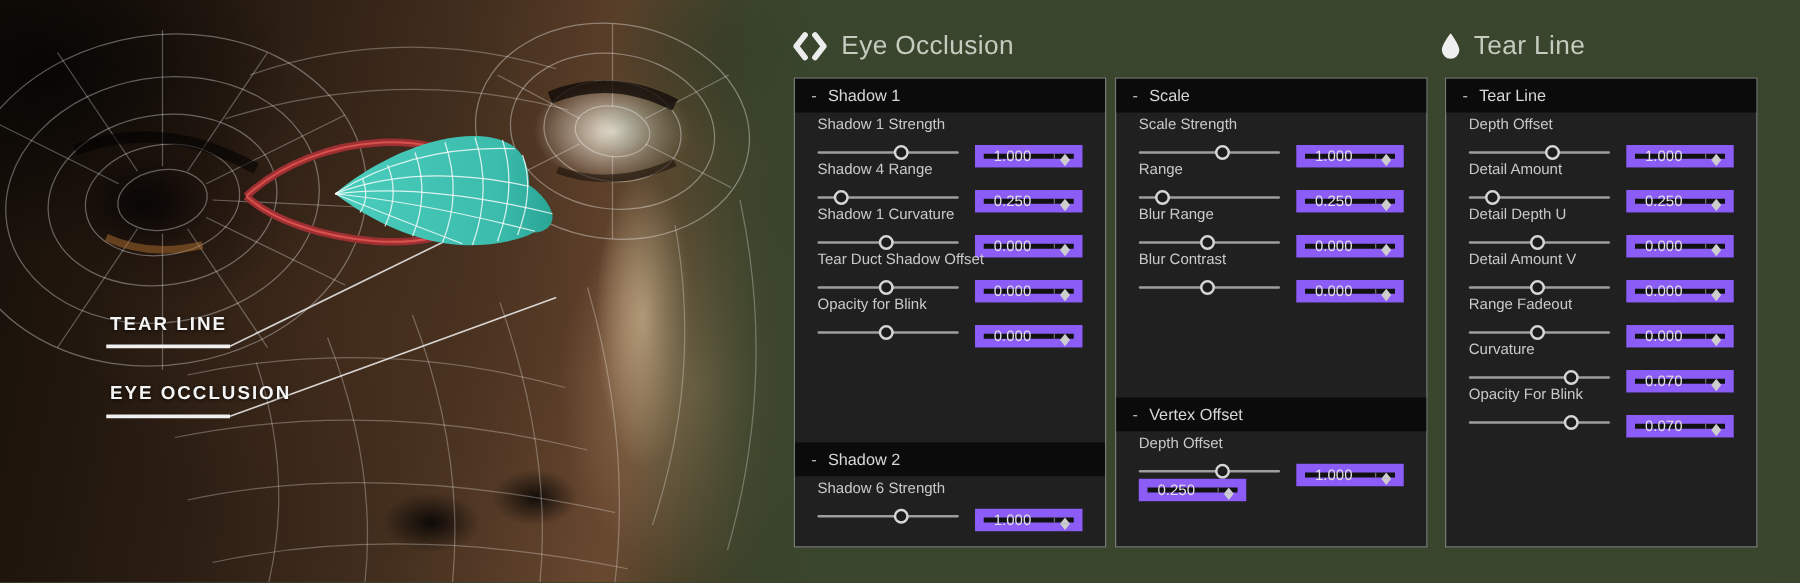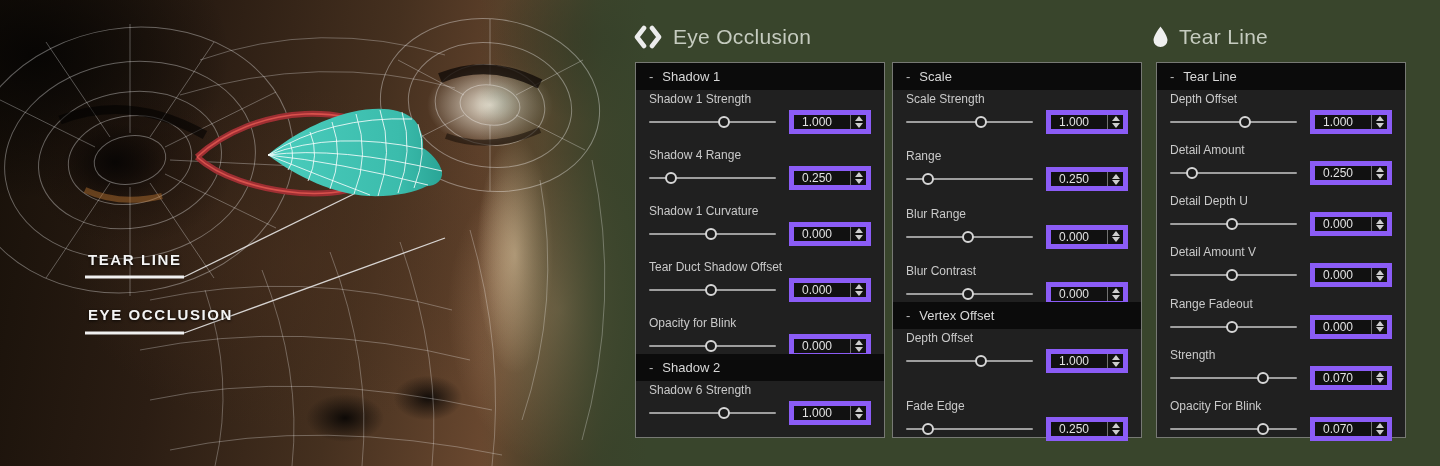--- a/index.html
+++ b/index.html
@@ -57,38 +57,38 @@
   }
   #panel-col-0{left:635px;}
   #panel-col-1{left:892px;}
   #panel-col-2{left:1156px;}
   .group-header{
     flex:none;height:27px;background:#0b0b0b;display:flex;align-items:center;
     padding-left:13px;gap:9px;color:#d8d8d8;font-size:13px;
   }
   .group-header .dash{color:#bdbdbd;font-size:13px;}
   .group-body{
-    flex-grow:1;display:flex;flex-direction:column;justify-content:space-between;
-    padding:2px 13px;min-height:0;
+    flex-grow:1;display:flex;flex-direction:column;justify-content:flex-start;
+    padding:2px 18px;min-height:0;
   }
   .srow{display:flex;align-items:flex-end;}
   .sleft{flex:1;margin-right:13px;min-width:0;}
   .slabel{font-size:12px;color:#c9c9c9;margin-bottom:10px;white-space:nowrap;}
   .strack{position:relative;height:12px;}
   .strack::before{
     content:'';position:absolute;left:0;right:0;top:5px;height:2px;background:#9e9e9e;border-radius:1px;
   }
   .sknob{
     position:absolute;top:0;width:12px;height:12px;box-sizing:border-box;
     border:2px solid #d6d6d6;border-radius:50%;background:#1c1c1c;
     transform:translateX(-50%);
   }
   .sval{
-    flex:none;display:flex;align-items:stretch;height:24px;box-sizing:border-box;
-    background:#111111;border:5px solid #8b5cf6;margin-bottom:-6px;
+    flex:none;display:flex;align-items:stretch;height:18px;box-sizing:border-box;
+    background:#111111;border:7px solid #8b5cf6;margin-bottom:-6px;
   }
   .svtext{width:48px;display:flex;align-items:center;padding-left:8px;font-size:12px;color:#e2e2e2;}
   .sspin{width:15px;border-left:1px solid #717171;display:flex;flex-direction:column;align-items:center;justify-content:space-evenly;}
   .tri-up{width:0;height:0;border-left:4px solid transparent;border-right:4px solid transparent;border-bottom:5px solid #cdcdcd;}
   .tri-dn{width:0;height:0;border-left:4px solid transparent;border-right:4px solid transparent;border-top:5px solid #cdcdcd;}
 </style>
 </head>
 <body>
 
 <div class="photo"></div>
@@ -411,26 +411,20 @@
     <div class="sval">
       <span class="svtext">1.000</span>
       <span class="sspin">
         <span class="tri-up"></span>
         <span class="tri-dn"></span>
       </span>
     </div>
   </div>
 
   <div class="srow">
-    <div class="sleft">
-      <div class="slabel">Fade Edge</div>
-      <div class="strack">
-        <div class="sknob" style="left: 17%;"></div>
-      </div>
-    </div>
     <div class="sval">
       <span class="svtext">0.250</span>
       <span class="sspin">
         <span class="tri-up"></span>
         <span class="tri-dn"></span>
       </span>
     </div>
   </div>
 </div>
   </div>
@@ -515,21 +509,21 @@
       <span class="svtext">0.000</span>
       <span class="sspin">
         <span class="tri-up"></span>
         <span class="tri-dn"></span>
       </span>
     </div>
   </div>
 
   <div class="srow">
     <div class="sleft">
-      <div class="slabel">Strength</div>
+      <div class="slabel">Curvature</div>
       <div class="strack">
         <div class="sknob" style="left: 73%;"></div>
       </div>
     </div>
     <div class="sval">
       <span class="svtext">0.070</span>
       <span class="sspin">
         <span class="tri-up"></span>
         <span class="tri-dn"></span>
       </span>

